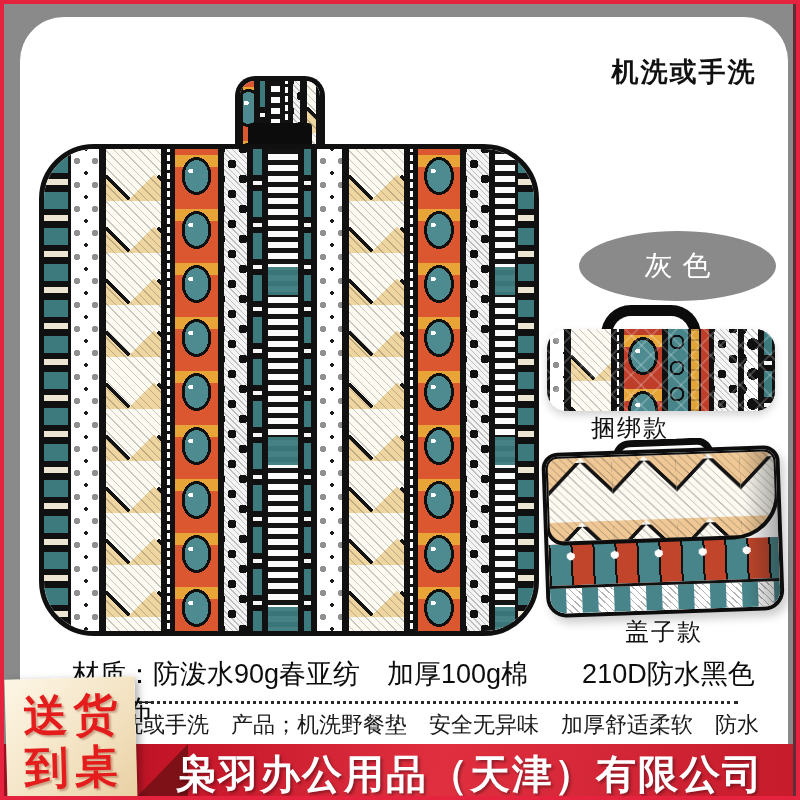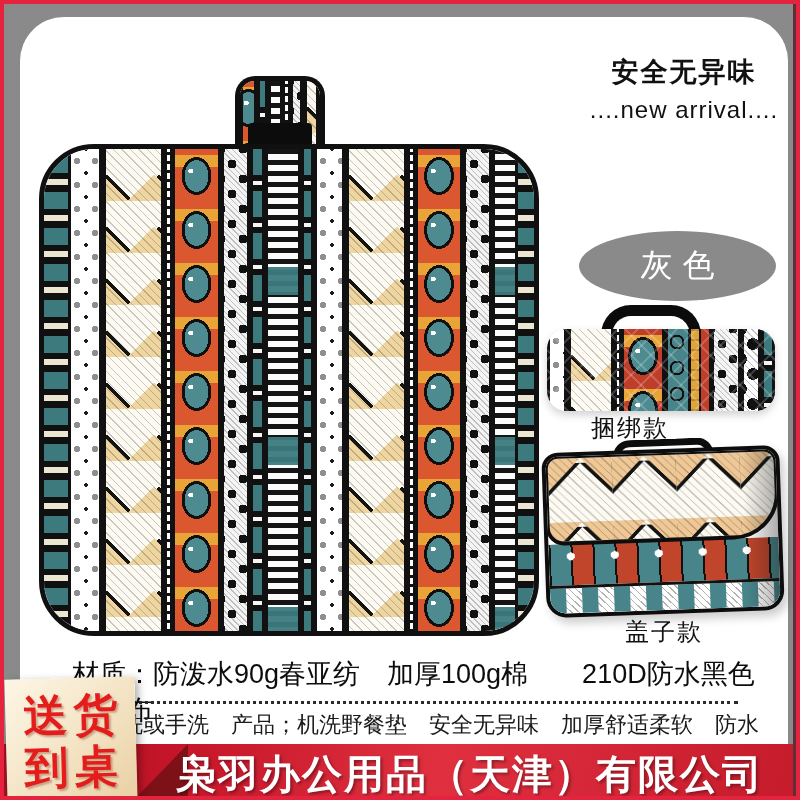--- a/index.html
+++ b/index.html
@@ -15,21 +15,21 @@
   }
   
   .hdr{position:absolute;left:565px;top:50px;width:230px;text-align:center;z-index:5;}
   .hdr-title{font-size:27px;font-weight:bold;color:#111;letter-spacing:2px;}
   .hdr-sub{font-size:24px;color:#111;margin-top:6px;letter-spacing:1px;}
   
   .badge{
     position:absolute;left:575px;top:227px;width:197px;height:70px;border-radius:50%;
     background:#8a8a8a;z-index:5;display:flex;align-items:center;justify-content:center;
   }
-  .badge span{color:#fff;font-size:32px;letter-spacing:10px;padding-left:10px;}
+  .badge span{color:#fff;font-size:28px;letter-spacing:10px;padding-left:10px;}
   
   .stripes{display:flex;height:100%;}
   .stripes > div{height:100%;}
   .s-edge{background:repeating-linear-gradient(180deg,#101010 0 7px,#3c7a7e 7px 24px,#101010 24px 30px,#ece5d2 30px 36px);}
   .s-dzig{background-color:#fff;
     background-image:
       radial-gradient(circle 3px at 50% 50%, #8f8f8f 99%, transparent),
       radial-gradient(circle 2px at 50% 50%, #1c1c1c 99%, transparent);
     background-size:18px 24px,18px 24px;background-position:0 0,9px 12px;
     box-shadow:inset 3px 0 #111, inset -3px 0 #111;}
@@ -164,22 +164,21 @@
     font-size:44px;line-height:1.18;letter-spacing:6px;padding-left:6px;
     text-shadow:2px 2px 2px rgba(120,40,20,.35);}
 </style>
 </head>
 <body>
 
 <div class="card"></div>
 <div class="dark-edge"></div>
 
 <div class="hdr">
-  <div class="hdr-title">安全无异味</div>
-  <div class="hdr-sub">....new arrival....</div>
+  <div class="hdr-title">机洗或手洗</div>
 </div>
 
 <div class="badge">
   <span>灰色</span>
 </div>
 
 <div class="mat-tab stripes">
   <div class="s-fish" style="width:18px"></div>
   <div class="s-teal" style="width:12px"></div>
   <div class="s-hline" style="width:16px"></div>

